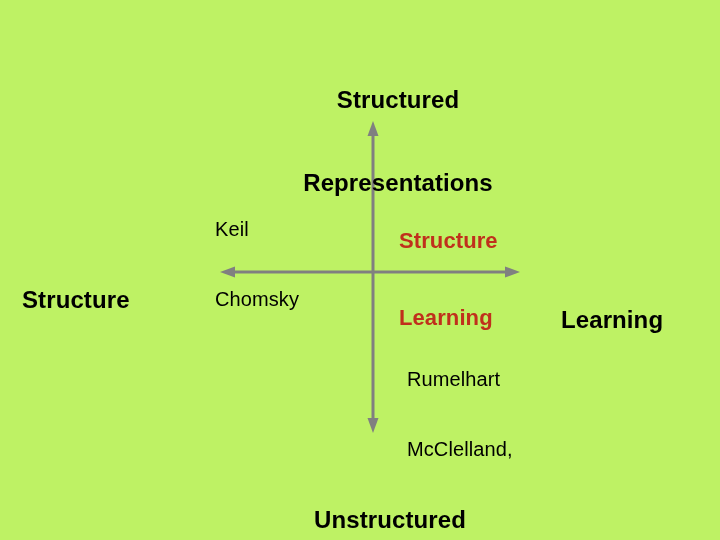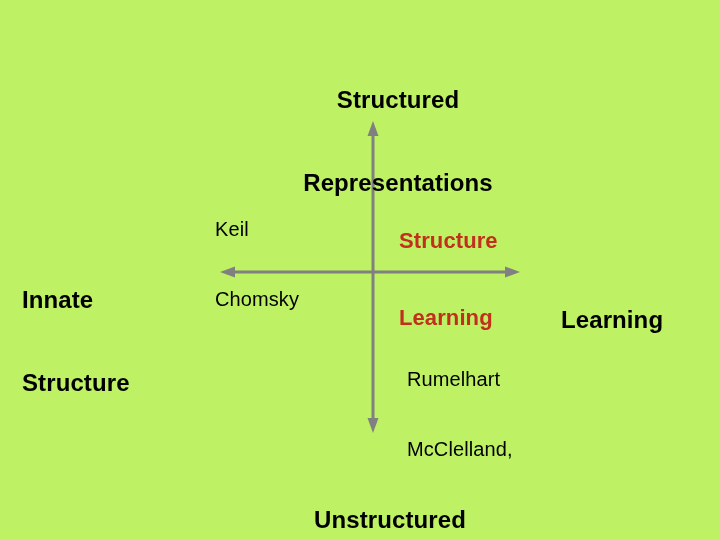--- a/index.html
+++ b/index.html
@@ -92,21 +92,20 @@
     <span class="line">Structured</span>
     <span class="line">Representations</span>
   </div>
 
   <div class="lbl axis-title" id="title-bottom" style="color: rgb(0, 0, 0);">
     <span class="line">Unstructured</span>
     
   </div>
 
   <div class="lbl side-title" id="label-left" style="color: rgb(0, 0, 0);">
-    <span class="line">Innate</span>
     <span class="line">Structure</span>
   </div>
 
   <div class="lbl side-title" id="label-right" style="color: rgb(0, 0, 0);">
     <span class="line">Learning</span>
   </div>
 
   <div class="lbl quad-note" id="note-chomsky" style="color: rgb(0, 0, 0); font-weight: normal;">
     <span class="line">Keil</span>
     <span class="line">Chomsky</span>

